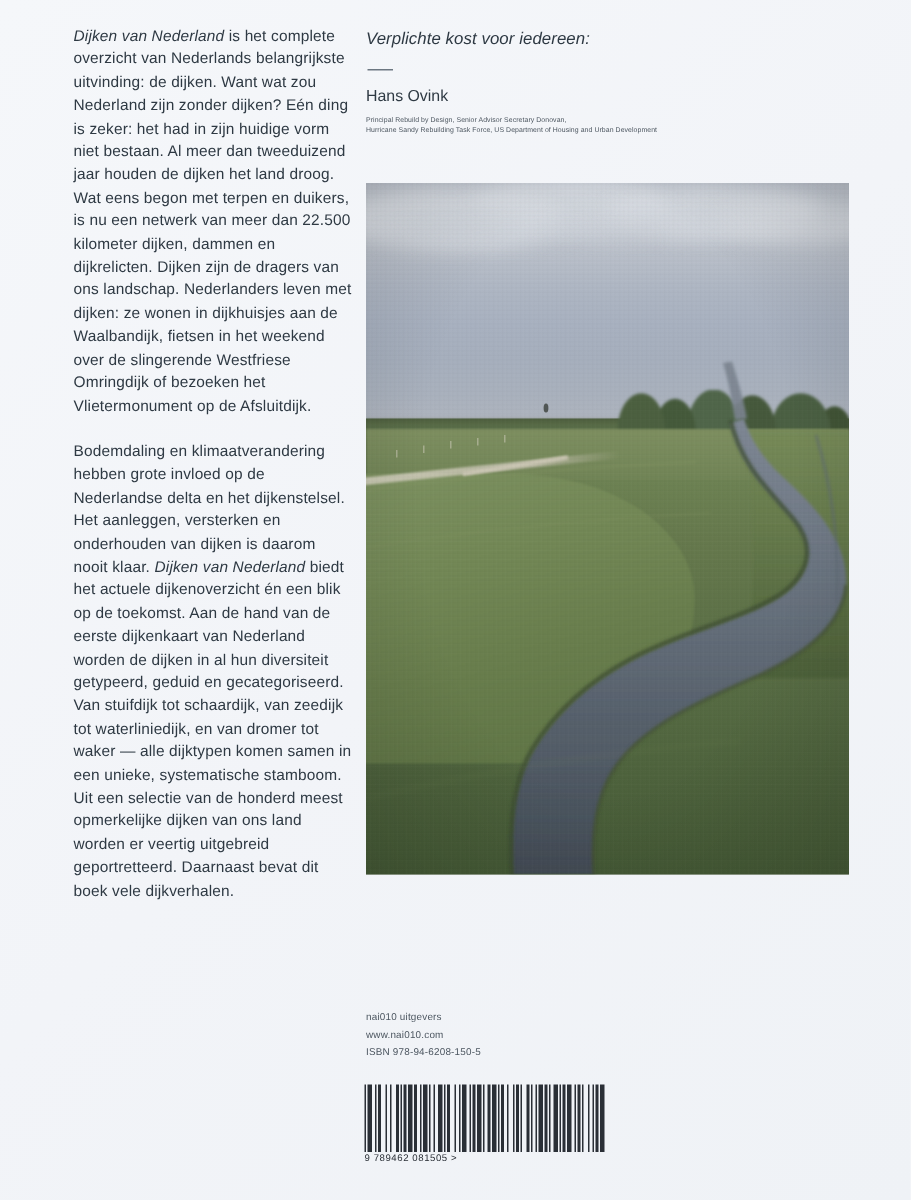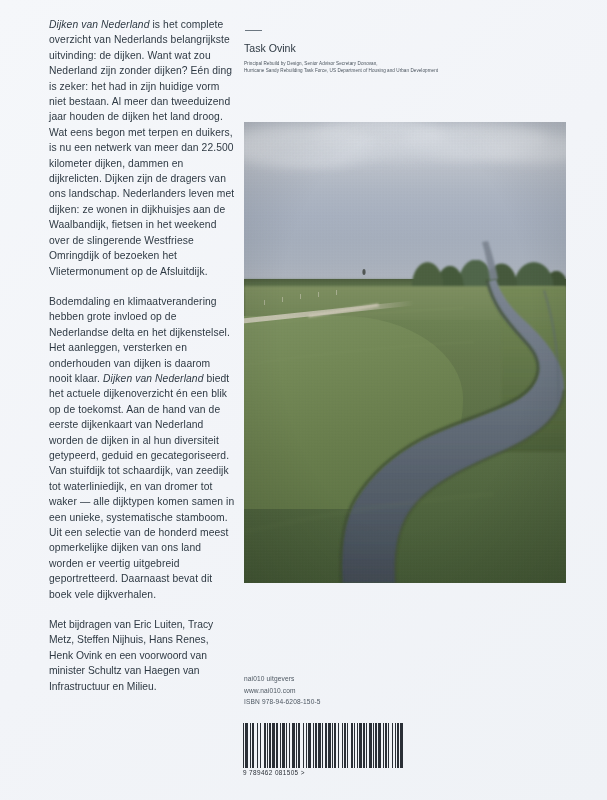--- a/index.html
+++ b/index.html
@@ -278,26 +278,26 @@
 <body>
 
 <div class="cover">
 
   <div class="left-col">
 
     <p class="blurb"><em>Dijken van Nederland</em><span> is het complete overzicht van Nederlands belangrijkste uitvinding: de dijken. Want wat zou Nederland zijn zonder dijken? Eén ding is zeker: het had in zijn huidige vorm niet bestaan. Al meer dan tweeduizend jaar houden de dijken het land droog. Wat eens begon met terpen en duikers, is nu een netwerk van meer dan 22.500 kilometer dijken, dammen en dijkrelicten. Dijken zijn de dragers van ons landschap. Nederlanders leven met dijken: ze wonen in dijkhuisjes aan de Waalbandijk, fietsen in het weekend over de slingerende Westfriese Omringdijk of bezoeken het Vlietermonument op de Afsluitdijk.</span></p>
 
     <p class="blurb"><span>Bodemdaling en klimaatverandering hebben grote invloed op de Nederlandse delta en het dijkenstelsel. Het aanleggen, versterken en onderhouden van dijken is daarom nooit klaar. </span><em>Dijken van Nederland</em><span> biedt het actuele dijkenoverzicht én een blik op de toekomst. Aan de hand van de eerste dijkenkaart van Nederland worden de dijken in al hun diversiteit getypeerd, geduid en gecategoriseerd. Van stuifdijk tot schaardijk, van zeedijk tot waterliniedijk, en van dromer tot waker — alle dijktypen komen samen in een unieke, systematische stamboom. Uit een selectie van de honderd meest opmerkelijke dijken van ons land worden er veertig uitgebreid geportretteerd. Daarnaast bevat dit boek vele dijkverhalen.</span></p>
 
-    <p class="contributors">Met bijdragen van Eric Luiten, Tracy Metz, Steffen Nijhuis, Hans Renes, Henk Ovink en een voorwoord van minister Schultz van Haegen van Infrastructuur en Milieu.</p>
   </div>
 
   <div class="right-col">
+    <div class="quote">Verplichte kost voor iedereen:</div>
     <div class="rule"></div>
-    <div class="quote-author">Task Ovink</div>
+    <div class="quote-author">Hans Ovink</div>
     <div class="quote-affil">Principal Rebuild by Design, Senior Advisor Secretary Donovan,</div>
     <div class="quote-affil">Hurricane Sandy Rebuilding Task Force, US Department of Housing and Urban Development</div>
   </div>
 
   <div class="photo-wrap">
     <div class="photo">
       <div class="sky">
         <div class="cloud c1"></div>
         <div class="cloud c2"></div>
         <div class="cloud c3"></div>

